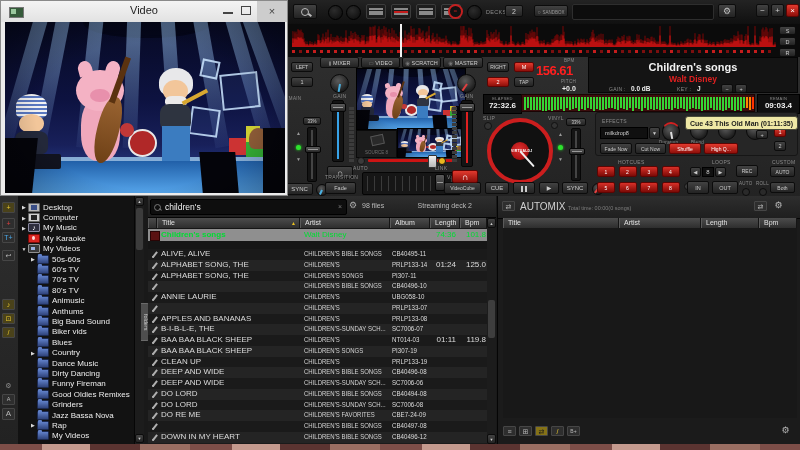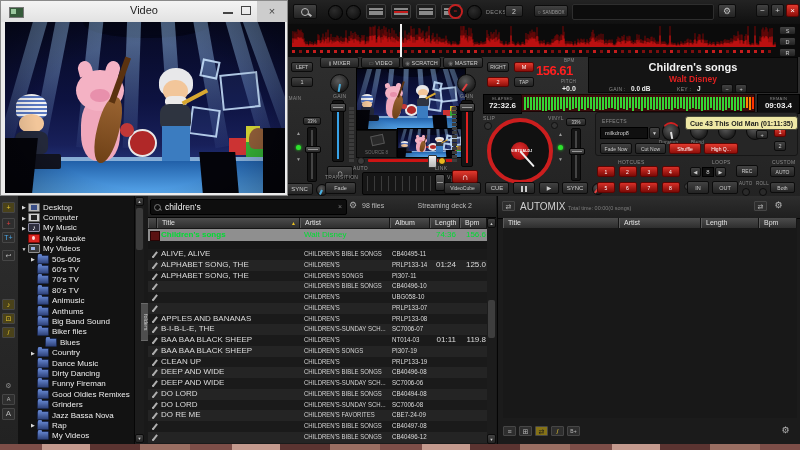--- a/index.html
+++ b/index.html
@@ -686,23 +686,23 @@
           <span>Anthums</span>
         </div>
         <div class="tree-item" style="padding-left: 11px;">
           <span class="tree-arrow"></span>
           <span class="fico fico-folder"></span>
           <span>Big Band Sound</span>
         </div>
         <div class="tree-item" style="padding-left: 11px;">
           <span class="tree-arrow"></span>
           <span class="fico fico-folder"></span>
-          <span>Biker files</span>
-        </div>
-        <div class="tree-item" style="padding-left: 11px; margin-left: 8px;">
+          <span>Biker vids</span>
+        </div>
+        <div class="tree-item" style="padding-left: 11px;">
           <span class="tree-arrow"></span>
           <span class="fico fico-folder"></span>
           <span>Blues</span>
         </div>
         <div class="tree-item" style="padding-left: 11px;">
           <span class="tree-arrow">▶</span>
           <span class="fico fico-folder"></span>
           <span>Country</span>
         </div>
         <div class="tree-item" style="padding-left: 11px;">
@@ -777,21 +777,21 @@
       <div class="hcell" style="left:242px;width:40px;">Album</div>
       <div class="hcell" style="left:282px;width:30px;">Length</div>
       <div class="hcell" style="left:312px;width:27px;">Bpm</div>
     </div>
 
     <div class="abs" style="left:0;top:33px;width:339px;height:12px;background:#8f8f8f;">
       <span class="abs" style="left:2px;top:2px;width:8px;height:8px;background:#5a1212;border:1px solid #2a0505;"></span>
       <span class="cell" style="left:13px;width:140px;line-height:12px;color:#00dd33;font-weight:bold;">Children's songs</span>
       <span class="cell" style="left:156px;width:88px;line-height:12px;color:#00dd33;">Walt Disney</span>
       <span class="cell" style="left:278px;width:30px;line-height:12px;color:#00dd33;text-align:right;">74:36</span>
-      <span class="cell" style="left:310px;width:28px;line-height:12px;color:#00dd33;text-align:right;">156.6</span>
+      <span class="cell" style="left:310px;width:28px;line-height:12px;color:#00dd33;text-align:right;">101.8</span>
     </div>
 
     <div id="rows" class="abs" style="left:0;top:53px;width:339px;height:195px;overflow:hidden;">
         <div class="trow">
           <span class="slashicon"></span>
           <span class="cell c-title">ALIVE, ALIVE</span>
           <span class="cell c-artist">CHILDREN'S BIBLE SONGS</span>
           <span class="cell c-album">CB40495-11</span>
           <span class="cell c-len"></span>
           <span class="cell c-bpm"></span>
@@ -814,20 +814,21 @@
         </div>
         <div class="trow alt">
           <span class="slashicon"></span>
           <span class="cell c-artist">CHILDREN'S BIBLE SONGS</span>
           <span class="cell c-album">CB40496-10</span>
           <span class="cell c-len"></span>
           <span class="cell c-bpm"></span>
         </div>
         <div class="trow">
           <span class="slashicon"></span>
+          <span class="cell c-title">ANNIE LAURIE</span>
           <span class="cell c-artist">CHILDREN'S</span>
           <span class="cell c-album">UBG058-10</span>
           <span class="cell c-len"></span>
           <span class="cell c-bpm"></span>
         </div>
         <div class="trow alt">
           <span class="slashicon"></span>
           <span class="cell c-artist">CHILDREN'S</span>
           <span class="cell c-album">PRLP133-07</span>
           <span class="cell c-len"></span>
@@ -915,20 +916,21 @@
         </div>
         <div class="trow">
           <span class="slashicon"></span>
           <span class="cell c-artist">CHILDREN'S BIBLE SONGS</span>
           <span class="cell c-album">CB40497-08</span>
           <span class="cell c-len"></span>
           <span class="cell c-bpm"></span>
         </div>
         <div class="trow alt">
           <span class="slashicon"></span>
+          <span class="cell c-title">DOWN IN MY HEART</span>
           <span class="cell c-artist">CHILDREN'S BIBLE SONGS</span>
           <span class="cell c-album">CB40496-12</span>
           <span class="cell c-len"></span>
           <span class="cell c-bpm"></span>
         </div>
         <div class="trow">
           <span class="cell c-title">EARS HANG LOW</span>
           <span class="cell c-artist">CHILDREN'S</span>
           <span class="cell c-album">PRLP133-18</span>
           <span class="cell c-len"></span>

